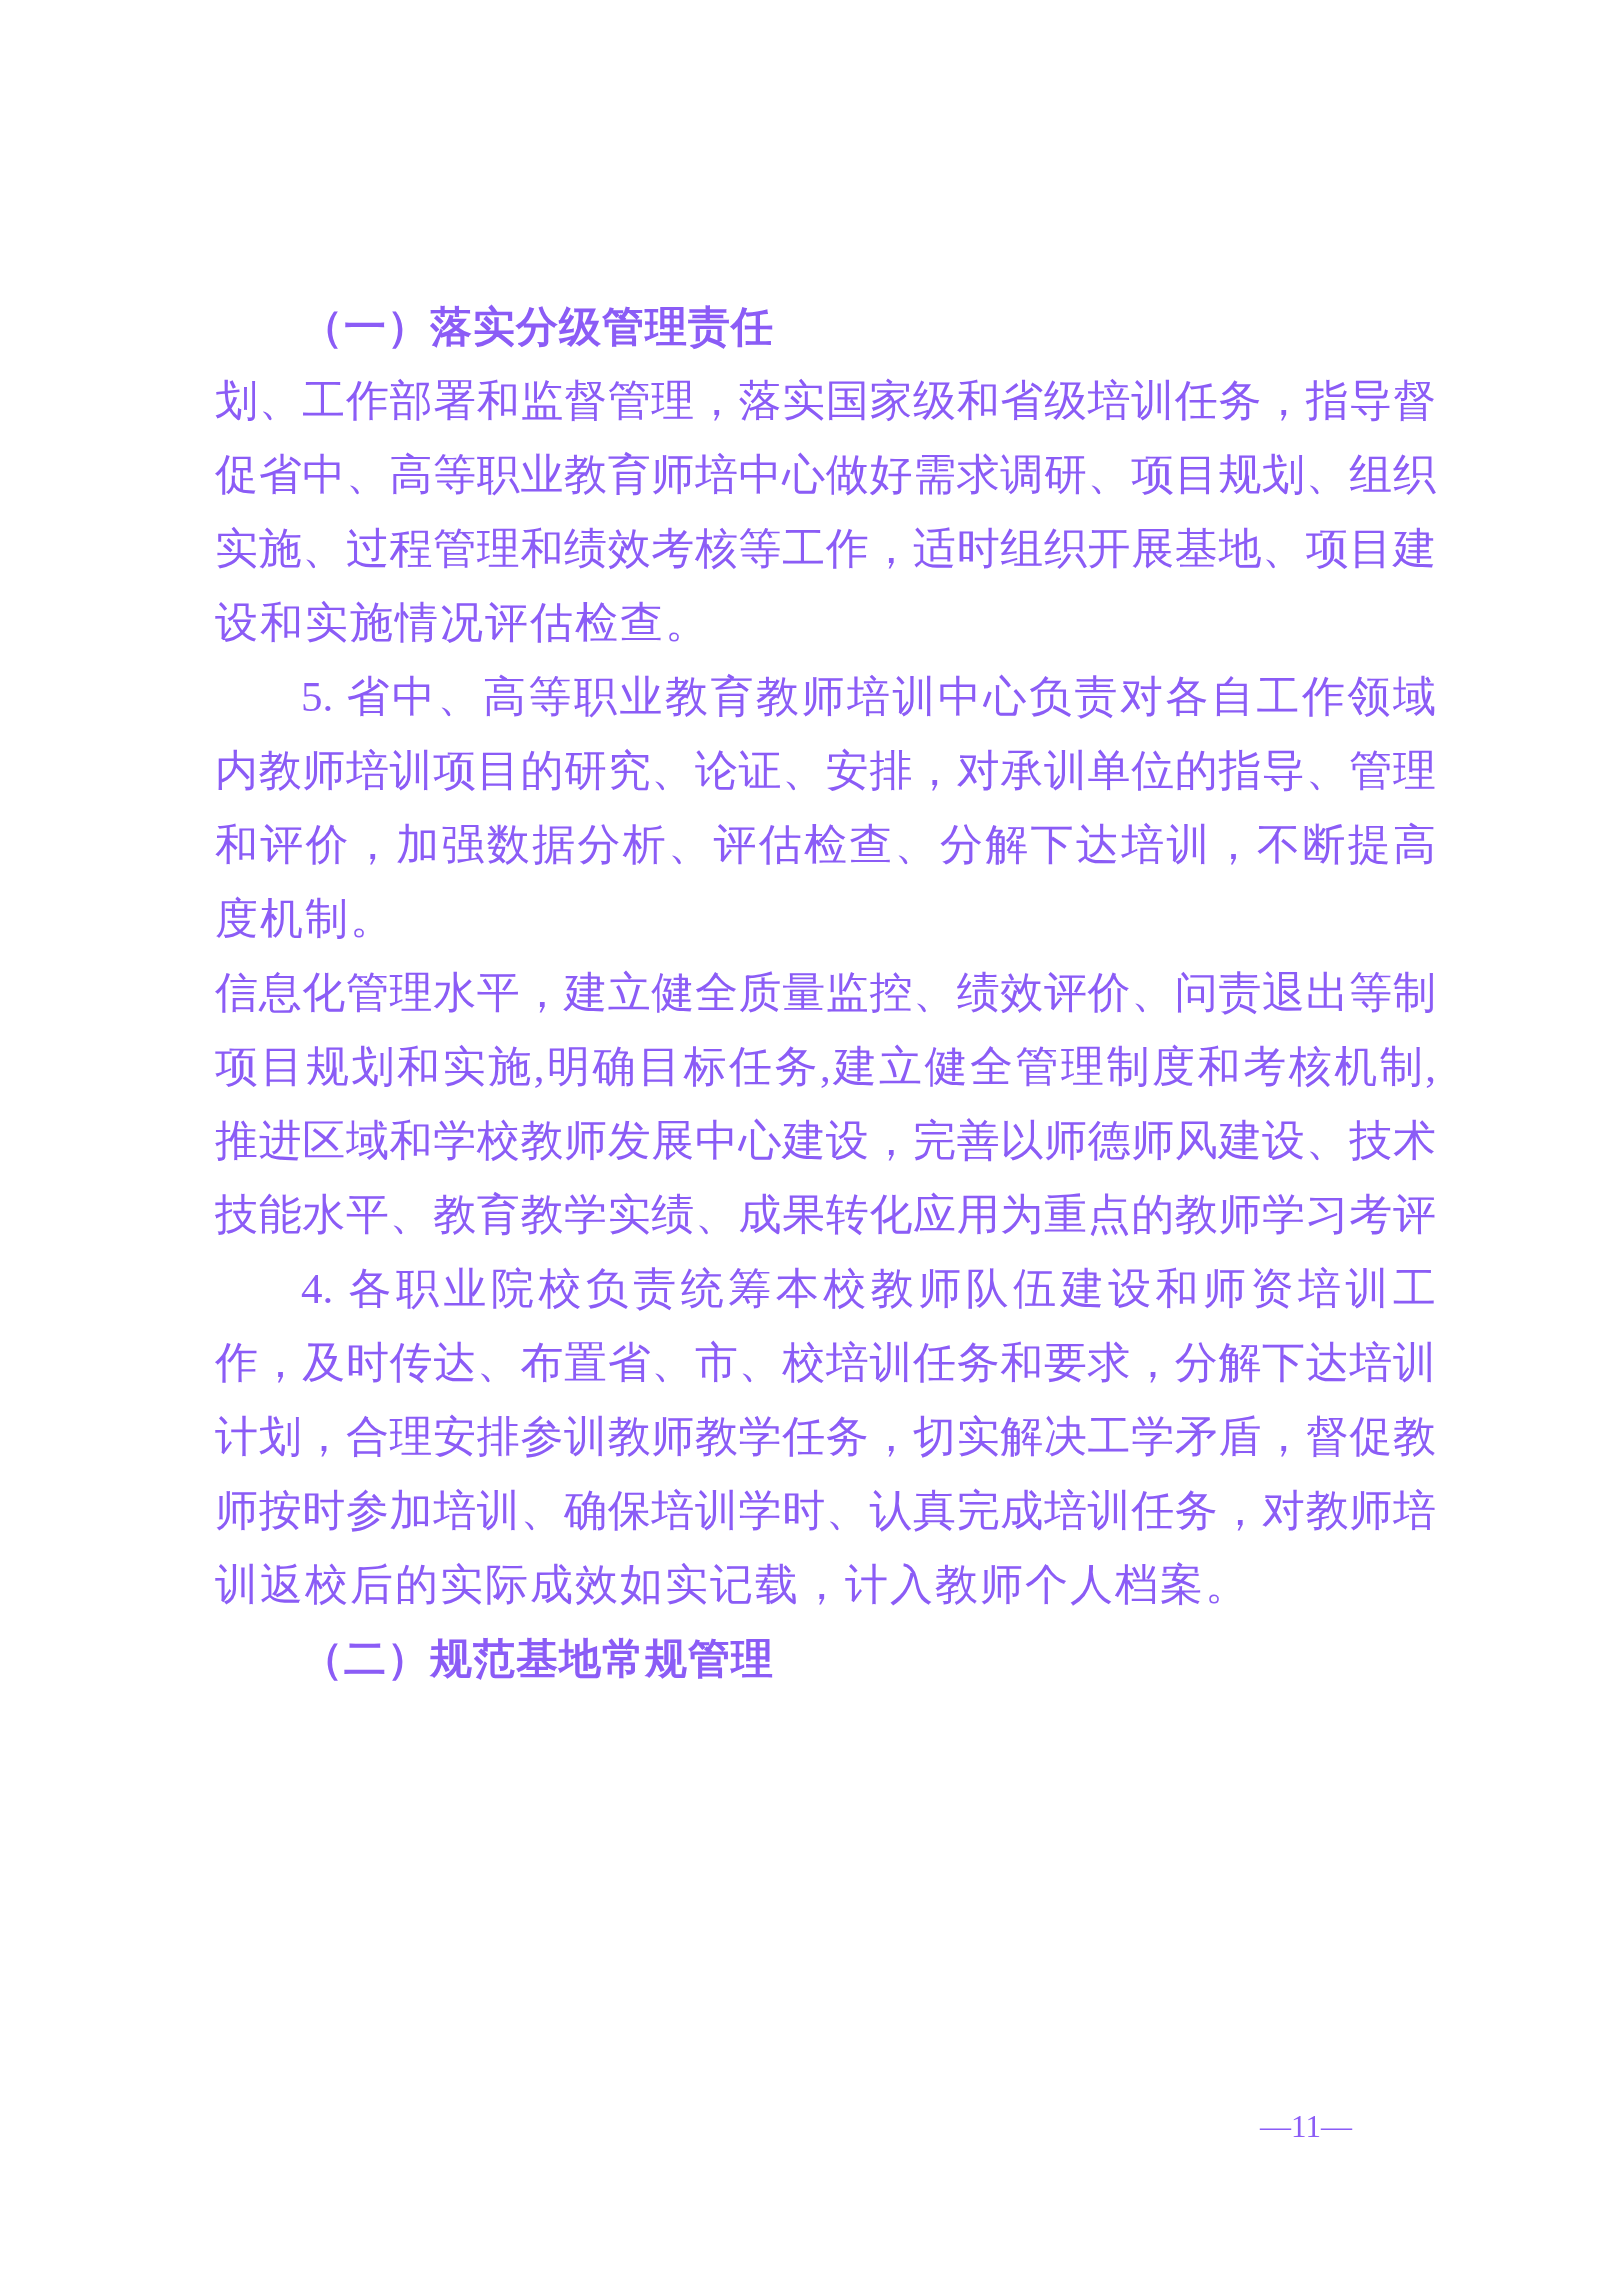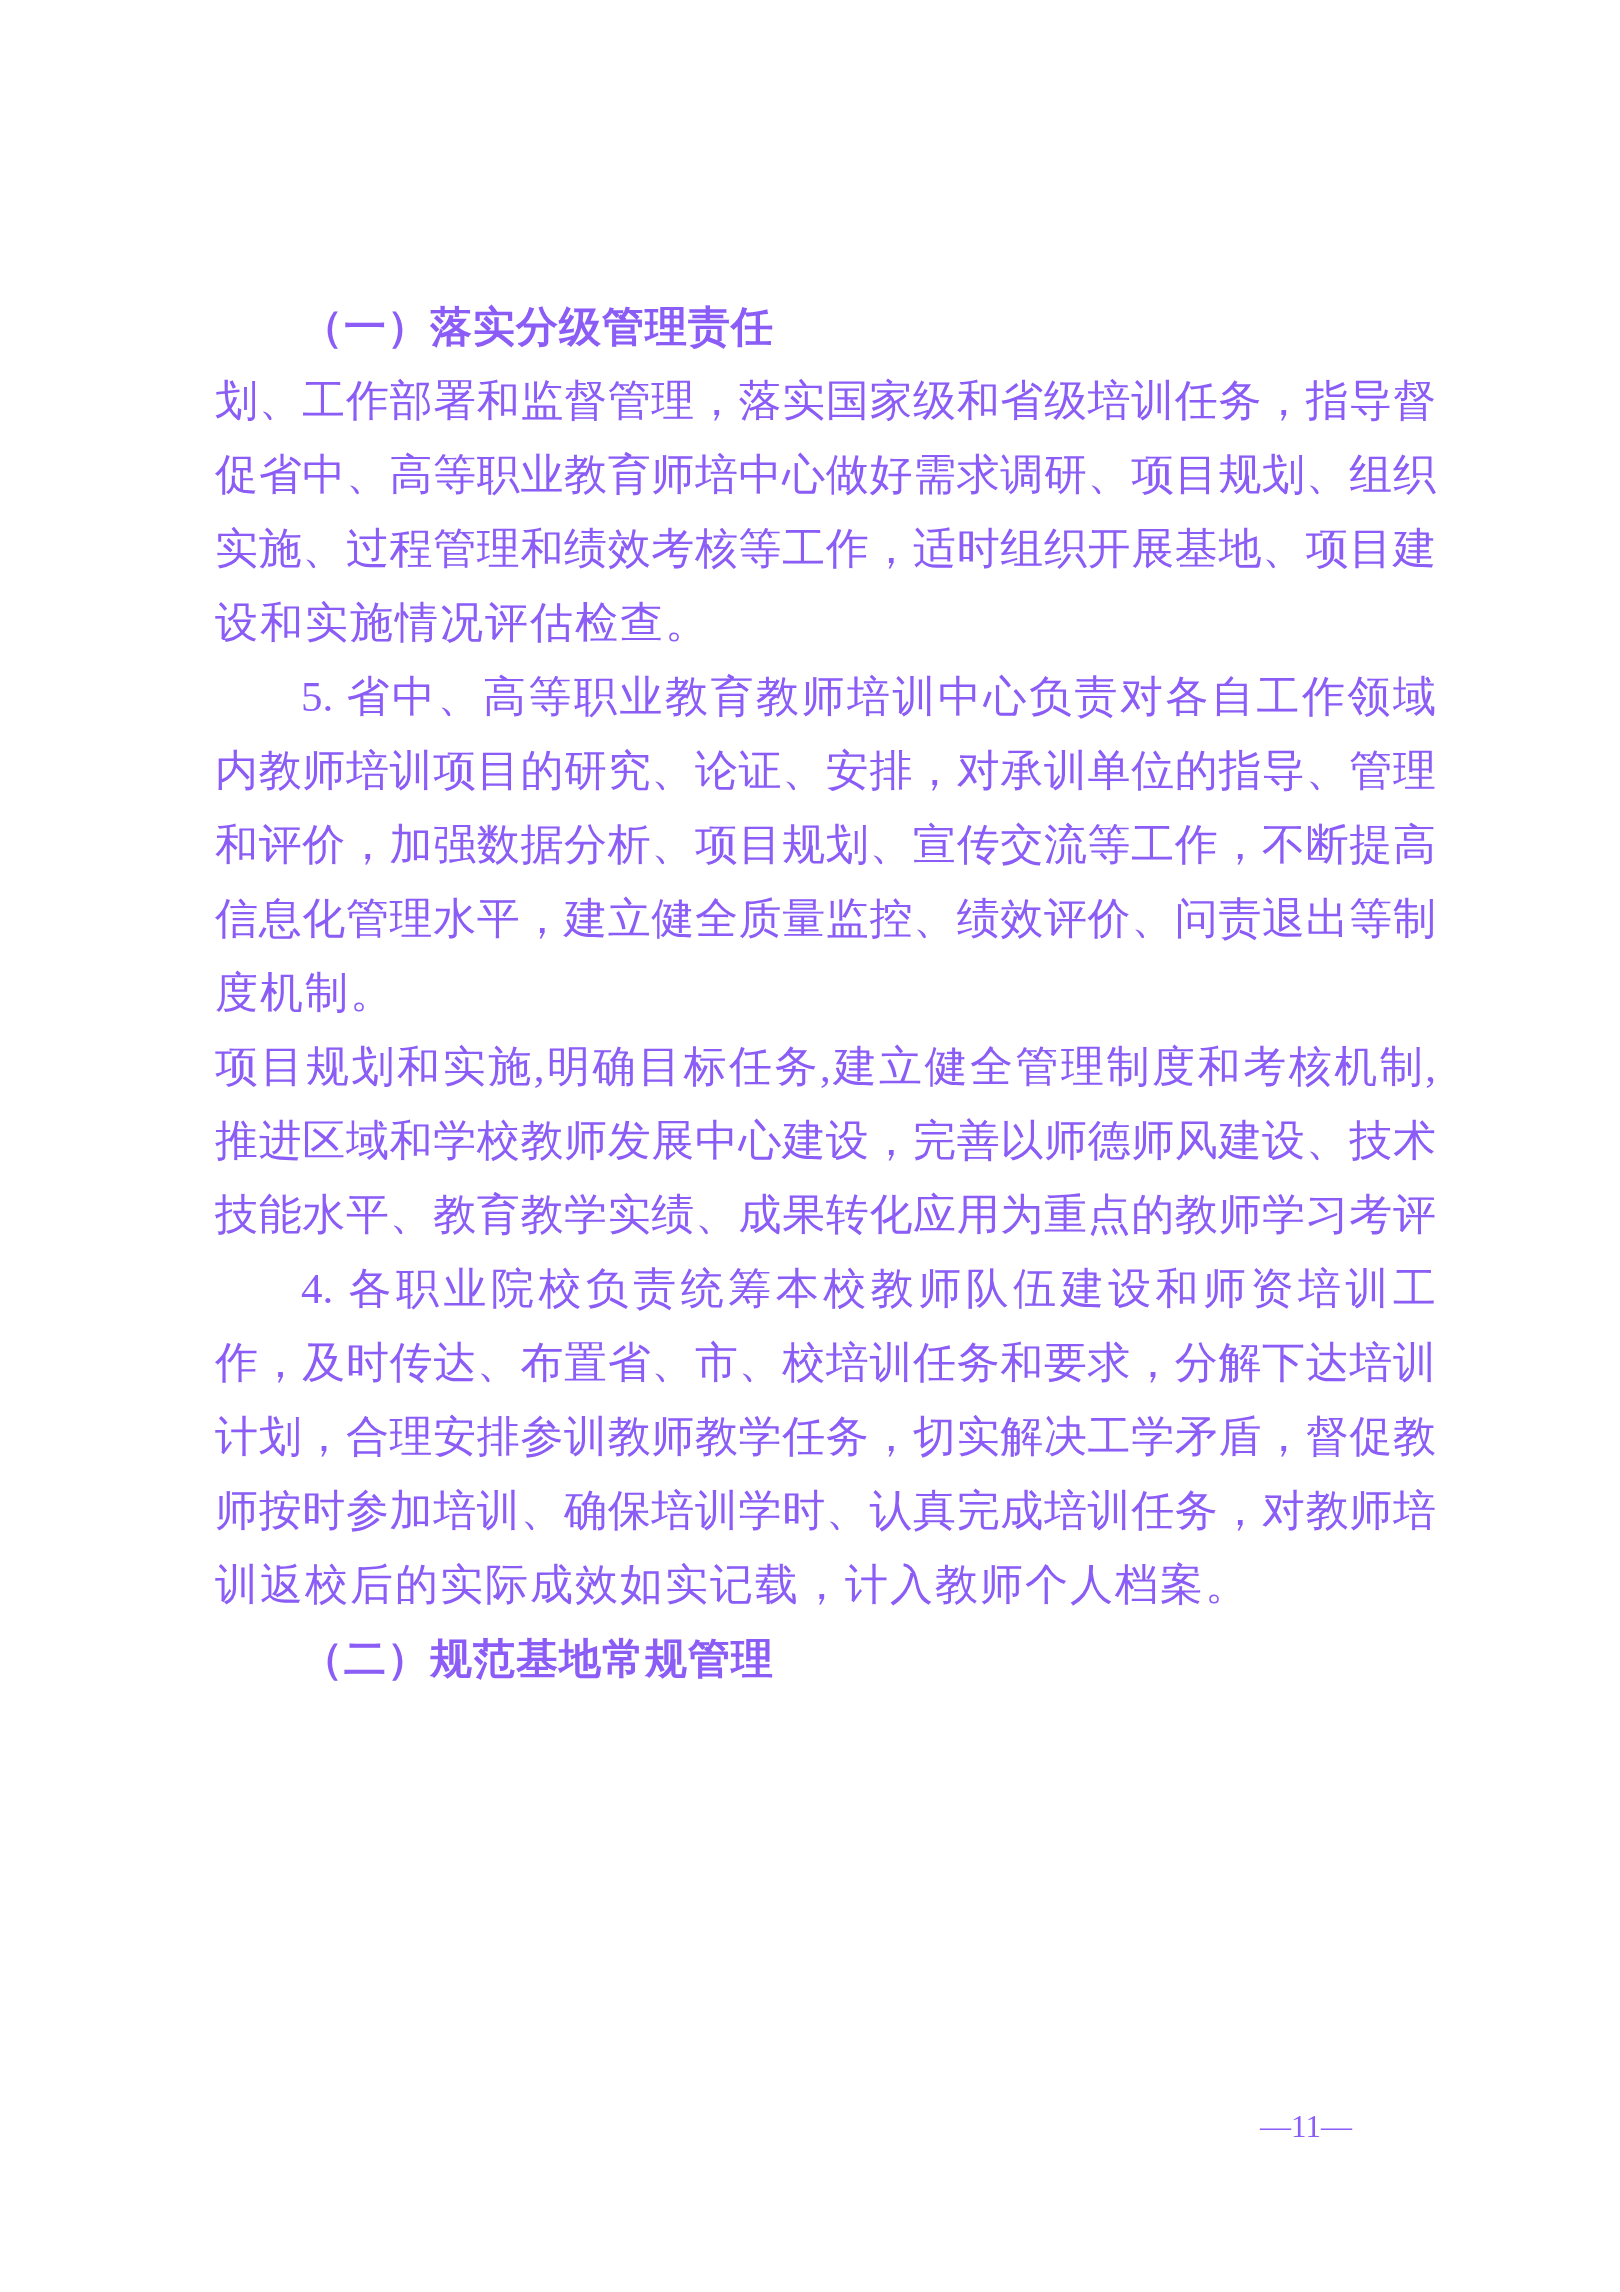--- a/index.html
+++ b/index.html
@@ -75,23 +75,23 @@
     <div>
       <p class="line">划、工作部署和监督管理，落实国家级和省级培训任务，指导督</p>
       <p class="line">促省中、高等职业教育师培中心做好需求调研、项目规划、组织</p>
       <p class="line">实施、过程管理和绩效考核等工作，适时组织开展基地、项目建</p>
       <p class="line endline">设和实施情况评估检查。</p>
     </div>
 
     <div>
       <p class="line indent">5. 省中、高等职业教育教师培训中心负责对各自工作领域</p>
       <p class="line">内教师培训项目的研究、论证、安排，对承训单位的指导、管理</p>
-      <p class="line">和评价，加强数据分析、项目规划、宣传交流等工作，不断提高</p>
+      <p class="line">和评价，加强数据分析、评估检查、分解下达培训，不断提高</p>
+      <p class="line endline">度机制。</p>
       <p class="line">信息化管理水平，建立健全质量监控、绩效评价、问责退出等制</p>
-      <p class="line endline">度机制。</p>
     </div>
 
     <div>
       <p class="line">项目规划和实施,明确目标任务,建立健全管理制度和考核机制,</p>
       <p class="line">推进区域和学校教师发展中心建设，完善以师德师风建设、技术</p>
       <p class="line">技能水平、教育教学实绩、成果转化应用为重点的教师学习考评</p>
     </div>
 
     <div>
       <p class="line indent">4. 各职业院校负责统筹本校教师队伍建设和师资培训工</p>

